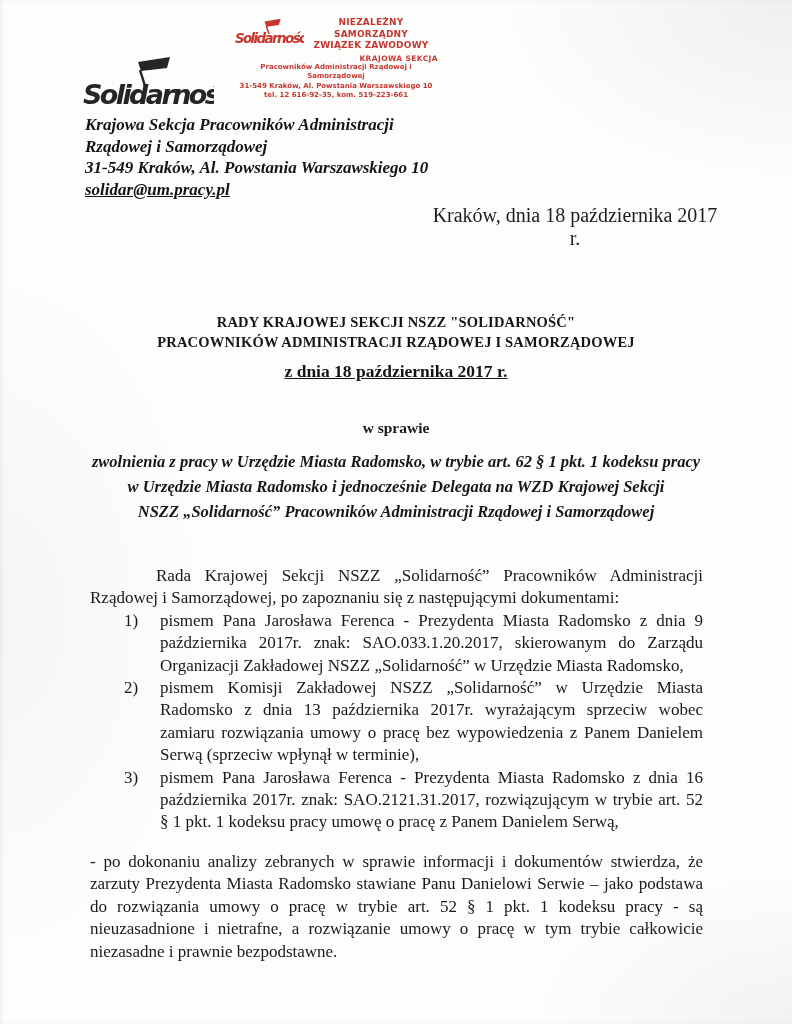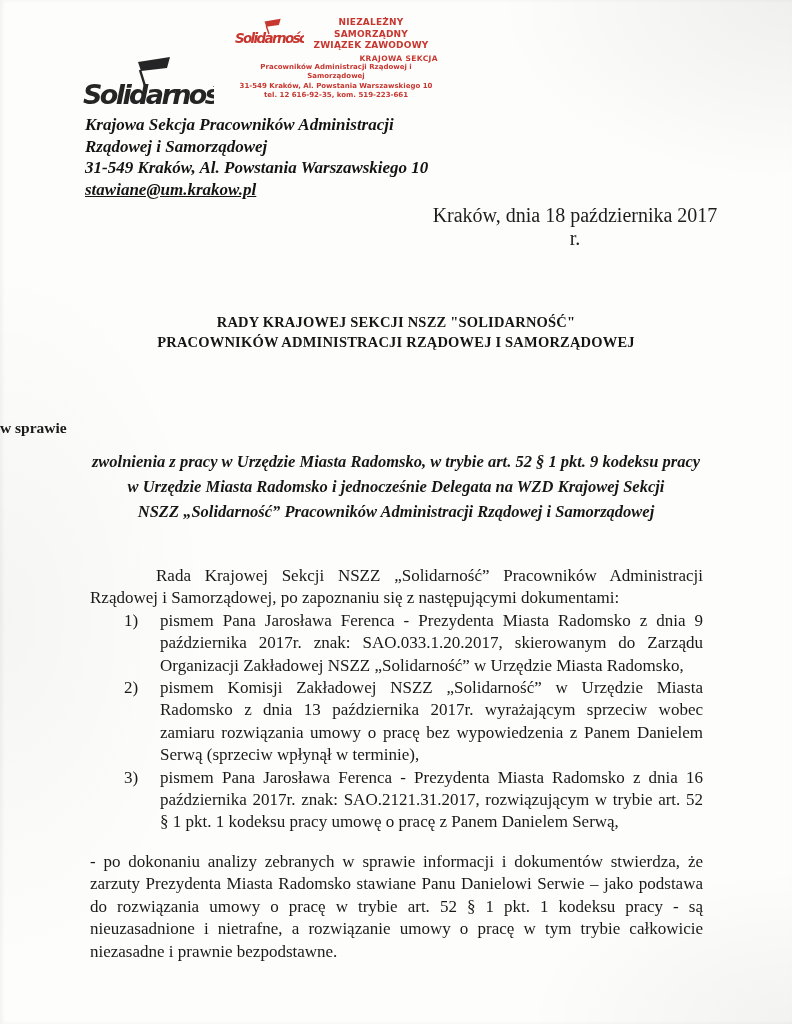--- a/index.html
+++ b/index.html
@@ -55,21 +55,21 @@
     text-align:center; font-size:20px; color:#1d1d1d;
   }
 
   
   .title { position:absolute; top:306px; left:0; right:0; text-align:center; color:#151515; }
   .title-1 { font-size:21px; font-weight:bold; letter-spacing:0.4px; }
   .title-2 { font-size:14.5px; font-weight:bold; margin-top:8px; letter-spacing:0.2px; }
   .title-3 { font-size:14.5px; font-weight:bold; margin-top:3px; letter-spacing:0.2px; }
   .title-4 { font-size:17.5px; font-weight:bold; text-decoration:underline; margin-top:10px; }
 
-  .subject-label { position:absolute; top:419px; left:0; right:0; font-weight:bold; font-size:15.5px; }
+  .subject-label { position:absolute; top:419px; left:0; right:0; text-align:center; font-weight:bold; font-size:15.5px; }
   .subject {
     position:absolute; top:449px; left:0; right:0; text-align:center;
     font-weight:bold; font-style:italic; font-size:16.5px; line-height:25px; color:#171717;
   }
 
   
   .body {
     position:absolute; left:90px; top:565px; width:613px;
     font-size:17px; line-height:22.4px; text-align:justify; color:#191919;
   }
@@ -105,33 +105,34 @@
   <svg class="logo-black" viewBox="0 0 132 60" aria-hidden="true">
     <polygon points="56,6 88,1 85,12 59,15" fill="currentColor"></polygon>
     <path d="M58,14 L63,30" stroke="currentColor" stroke-width="2.4" fill="none"></path>
     <text x="1" y="48">Solidarność</text>
   </svg>
 
   <div class="letterhead">
     <div>Krajowa Sekcja Pracowników Administracji</div>
     <div>Rządowej i Samorządowej</div>
     <div>31-549 Kraków, Al. Powstania Warszawskiego 10</div>
-    <div class="email">stawiane@um.krakow.pl</div>
+    <div class="email">solidar@um.pracy.pl</div>
   </div>
 
   <div class="dateline">Kraków, dnia 18 października 2017 r.</div>
 
   <div class="title">
     <div class="title-2">RADY KRAJOWEJ SEKCJI NSZZ "SOLIDARNOŚĆ"</div>
     <div class="title-3">PRACOWNIKÓW ADMINISTRACJI RZĄDOWEJ I SAMORZĄDOWEJ</div>
+    <div class="title-4">z dnia 18 października 2017 r.</div>
   </div>
 
   <div class="subject-label">w sprawie</div>
   <div class="subject">
-    <div>zwolnienia z pracy w Urzędzie Miasta Radomsko, w trybie art. 52 § 1 pkt. 9 kodeksu pracy</div>
+    <div>zwolnienia z pracy w Urzędzie Miasta Radomsko, w trybie art. 62 § 1 pkt. 1 kodeksu pracy</div>
     <div>w Urzędzie Miasta Radomsko i jednocześnie Delegata na WZD Krajowej Sekcji</div>
     <div>NSZZ „Solidarność” Pracowników Administracji Rządowej i Samorządowej</div>
   </div>
 
   <div class="body">
     <div class="intro">Rada Krajowej Sekcji NSZZ „Solidarność” Pracowników Administracji Rządowej i Samorządowej, po zapoznaniu się z następującymi dokumentami:</div>
 
     <div class="item">
       <div class="num">1)</div>
       <div class="txt">pismem Pana Jarosława Ferenca - Prezydenta Miasta Radomsko z dnia 9 października 2017r. znak: SAO.033.1.20.2017, skierowanym do Zarządu Organizacji Zakładowej NSZZ „Solidarność” w Urzędzie Miasta Radomsko,</div>

